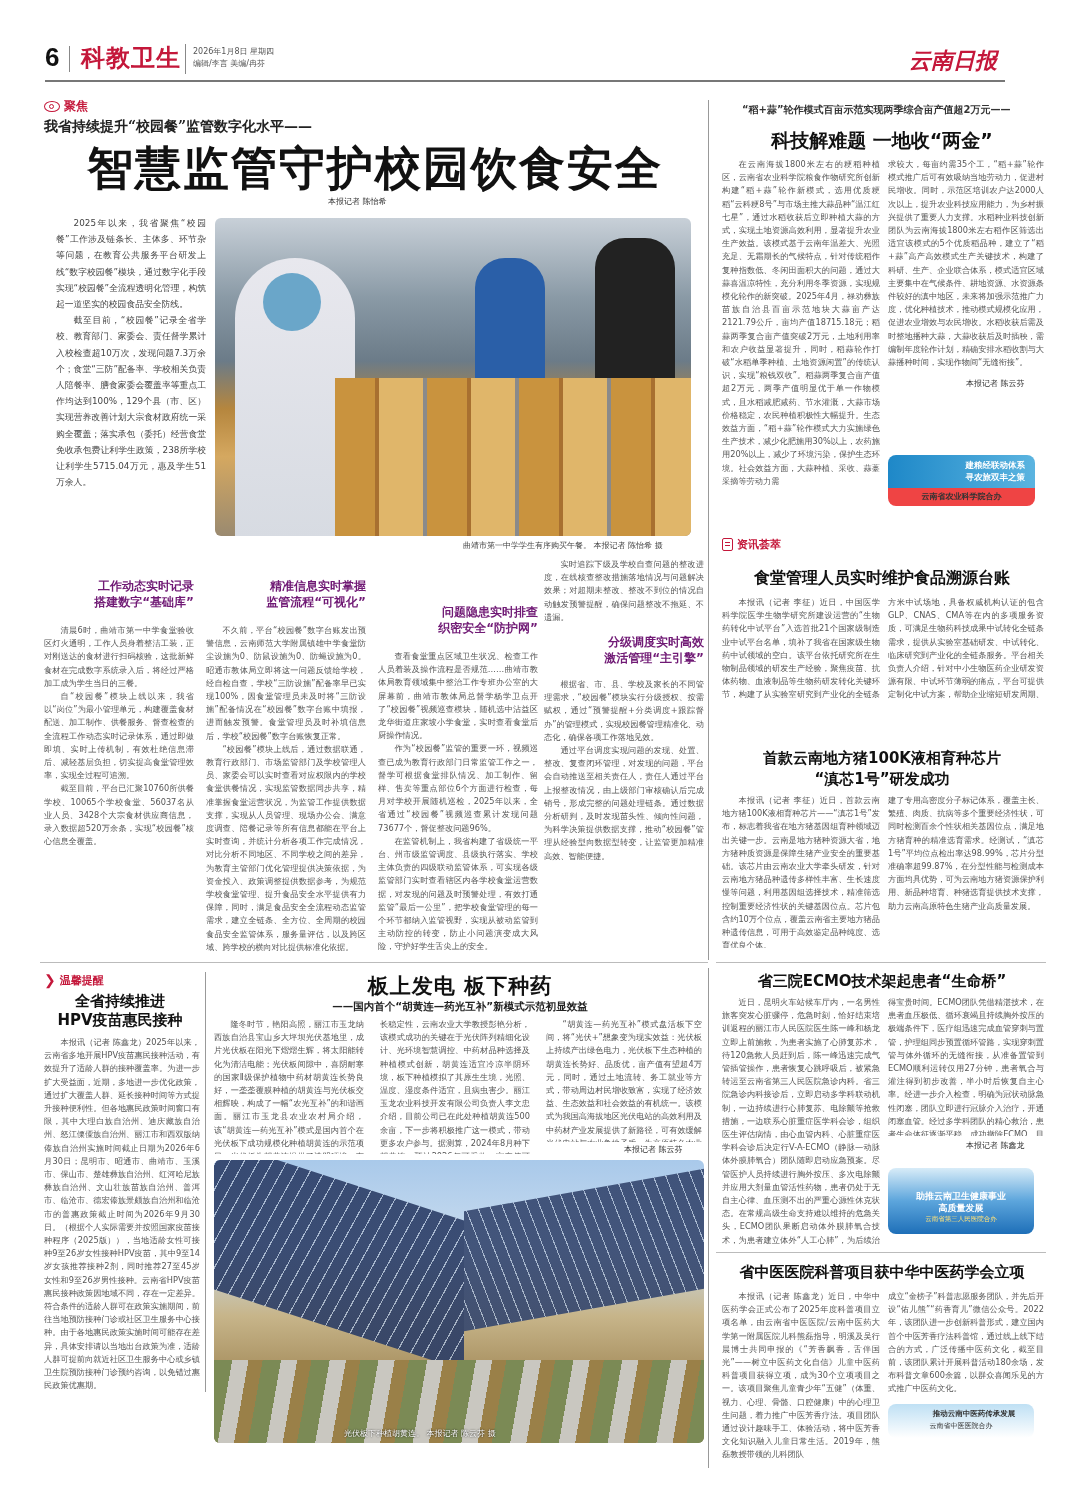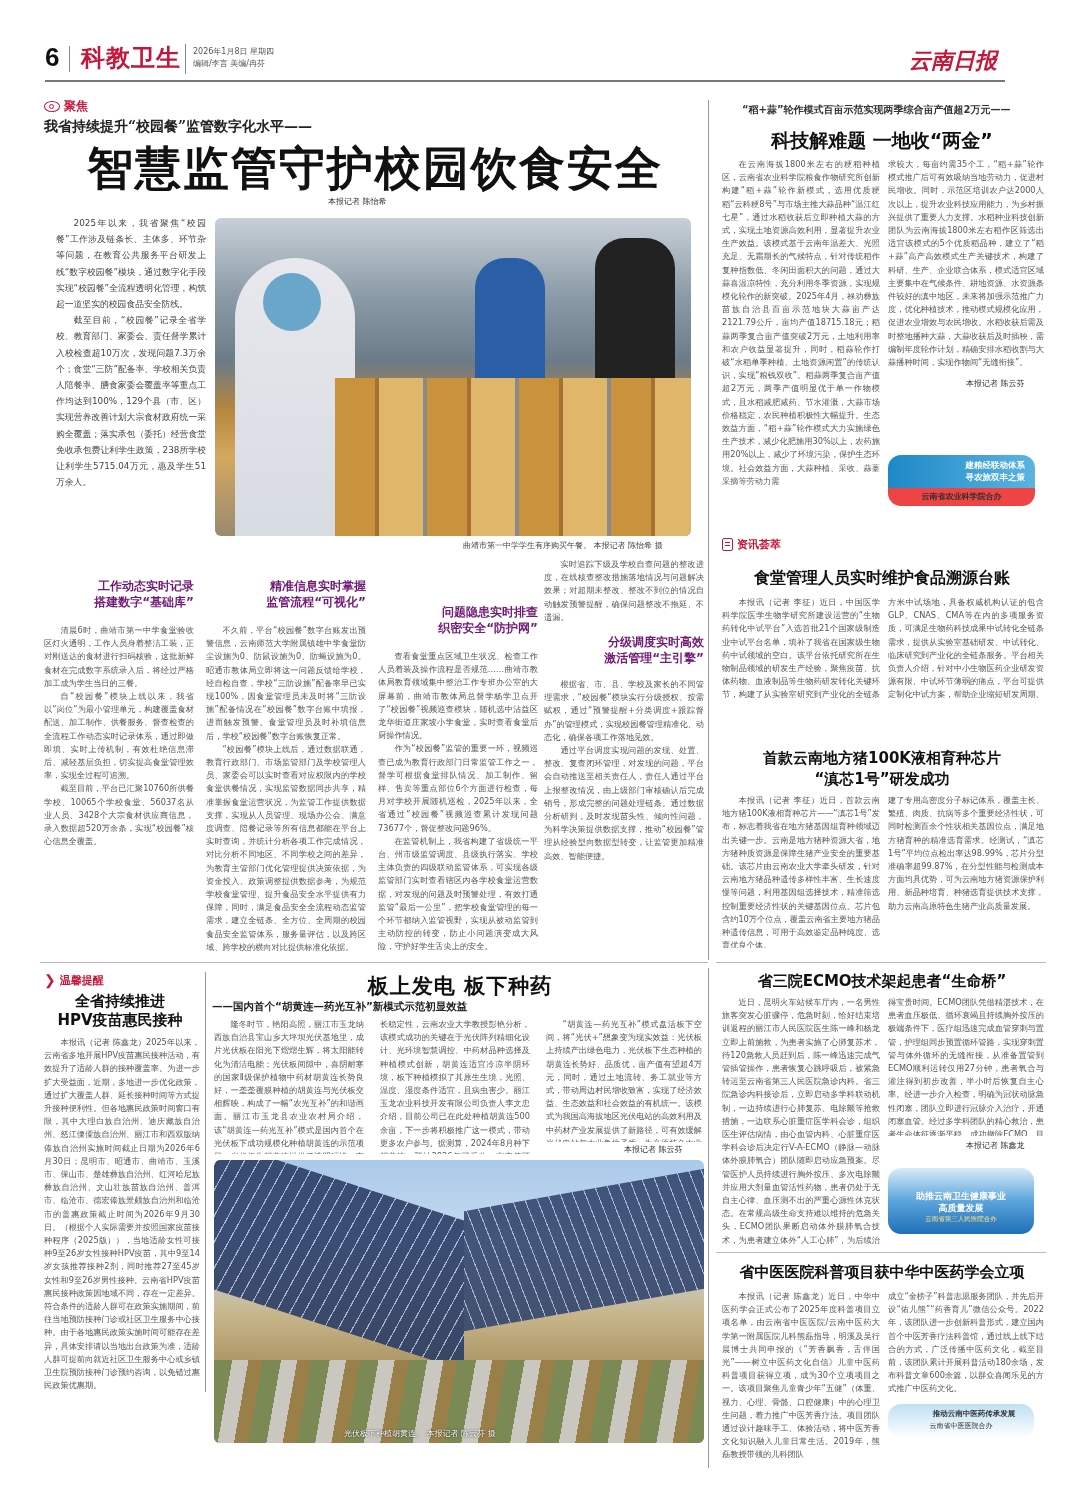--- a/index.html
+++ b/index.html
@@ -14,21 +14,21 @@
 .body-txt{font-size:8.2px;line-height:13.2px;color:#444;text-align:justify;text-indent:2em}
 .body-txt p{text-indent:2em}
 .sub-h{font-size:12px;font-weight:bold;color:#701a75;text-align:right;line-height:16px}
 .tag{font-size:12px;color:#c4173a;font-weight:bold;display:flex;align-items:center;gap:4px}
 .photo{border-radius:6px;overflow:hidden}
 .colrule{width:1px;background:#999}
 .hr{height:1px;background:#bbb}
 .bigtitle{font-size:46px;font-weight:900;color:#111;letter-spacing:2px;font-family:"DejaVu Sans",sans-serif;text-align:center}
 .h2{font-weight:bold;color:#111;text-align:center}
 .byline{font-size:8px;color:#333}
-.banner{border-radius:13px;overflow:hidden}
+.banner{border-radius:8px;overflow:hidden}
 .fill{color:#555;font-size:8.2px;line-height:13.2px;text-align:justify;overflow:hidden}
 </style>
 </head>
 <body>
 
 <div class="abs masthead">
   <div class="abs pnum">6</div>
   <div class="abs vbar" style="left:24px;top:6px;height:26px"></div>
   <div class="abs section">科教卫生</div>
   <div class="abs vbar" style="left:140px;top:4px;height:30px"></div>
@@ -182,21 +182,21 @@
 </div>
 <div class="abs h2" style="left:40px;top:992px;width:160px;font-size:15px;line-height:19px">
   <div>全省持续推进</div>
   <div>HPV疫苗惠民接种</div>
 </div>
 <div class="abs fill body-txt" style="left:44px;top:1036px;width:156px;height:402px">
     <p>本报讯（记者 陈鑫龙）2025年以来，云南省多地开展HPV疫苗惠民接种活动，有效提升了适龄人群的接种覆盖率。为进一步扩大受益面，近期，多地进一步优化政策，通过扩大覆盖人群、延长接种时间等方式提升接种便利性。但各地惠民政策时间窗口有限，其中大理白族自治州、迪庆藏族自治州、怒江傈僳族自治州、丽江市和西双版纳傣族自治州实施时间截止日期为2026年6月30日；昆明市、昭通市、曲靖市、玉溪市、保山市、楚雄彝族自治州、红河哈尼族彝族自治州、文山壮族苗族自治州、普洱市、临沧市、德宏傣族景颇族自治州和临沧市的普惠政策截止时间为2026年9月30日。（根据个人实际需要并按照国家疫苗接种程序（2025版）），当地适龄女性可接种9至26岁女性接种HPV疫苗，其中9至14岁女孩推荐接种2剂，同时推荐27至45岁女性和9至26岁男性接种。云南省HPV疫苗惠民接种政策因地域不同，存在一定差异。符合条件的适龄人群可在政策实施期间，前往当地预防接种门诊或社区卫生服务中心接种。由于各地惠民政策实施时间可能存在差异，具体安排请以当地出台政策为准，适龄人群可提前向就近社区卫生服务中心或乡镇卫生院预防接种门诊预约咨询，以免错过惠民政策优惠期。</p>
   </div>
 
 <div class="abs h2" style="left:212px;top:972px;width:496px;font-size:21px;letter-spacing:1px">板上发电  板下种药</div>
-<div class="abs" style="left:212px;top:1000px;width:496px;text-align:left;font-size:10.5px;font-weight:bold;color:#222">——国内首个“胡黄连—药光互补”新模式示范初显效益</div>
+<div class="abs" style="left:212px;top:1000px;width:496px;text-align:center;font-size:10.5px;font-weight:bold;color:#222">——国内首个“胡黄连—药光互补”新模式示范初显效益</div>
 <div class="abs fill body-txt" style="left:214px;top:1018px;width:150px;height:136px">
     <p>隆冬时节，艳阳高照，丽江市玉龙纳西族自治县宝山乡大坪坝光伏基地里，成片光伏板在阳光下熠熠生辉，将太阳能转化为清洁电能；光伏板间隙中，喜阴耐寒的国家Ⅱ级保护植物中药材胡黄连长势良好，一垄垄覆膜种植的胡黄连与光伏板交相辉映，构成了一幅“农光互补”的和谐画面。丽江市玉龙县农业农村局介绍，该“胡黄连—药光互补”模式是国内首个在光伏板下成功规模化种植胡黄连的示范项目，光伏板为胡黄连提供了遮阴环境，有效降低了土壤水分蒸发，同时光伏板下的土地得到了充分利用。光伏板高3.5米，间距6米的设计，既保障了电站运维与农业作业空间，又为胡黄连创造了最佳生长环境，减少极端天气对作物的影响，实现了“光伏+药材”的双赢。</p>
   </div>
 <div class="abs fill body-txt" style="left:380px;top:1018px;width:150px;height:136px">
     <p style="text-indent:0">长稳定性，云南农业大学教授彭艳分析，该模式成功的关键在于光伏阵列精细化设计、光环境智慧调控、中药材品种选择及种植模式创新，胡黄连适宜冷凉半阴环境，板下种植模拟了其原生生境，光照、温度、湿度条件适宜，且病虫害少。丽江玉龙农业科技开发有限公司负责人李文忠介绍，目前公司已在此处种植胡黄连500余亩，下一步将积极推广这一模式，带动更多农户参与。据测算，2024年8月种下胡黄连，预计2026年可采收，亩产值可达4万元以上，同时光伏发电收益稳定，实现了土地资源的高效利用。</p>
   </div>
 <div class="abs fill body-txt" style="left:546px;top:1018px;width:156px;height:124px">
     <p>“胡黄连—药光互补”模式盘活板下空间，将“光伏+”想象变为现实效益：光伏板上持续产出绿色电力，光伏板下生态种植的胡黄连长势好、品质优，亩产值有望超4万元，同时，通过土地流转、务工就业等方式，带动周边村民增收致富，实现了经济效益、生态效益和社会效益的有机统一。该模式为我国高海拔地区光伏电站的高效利用及中药材产业发展提供了新路径，可有效缓解光伏电站与农业争地矛盾，为高原特色农业发展和乡村振兴注入新动能，具有良好的推广应用前景。</p>
   </div>
 <div class="abs byline" style="left:624px;top:1144px">本报记者 陈云芬</div>

